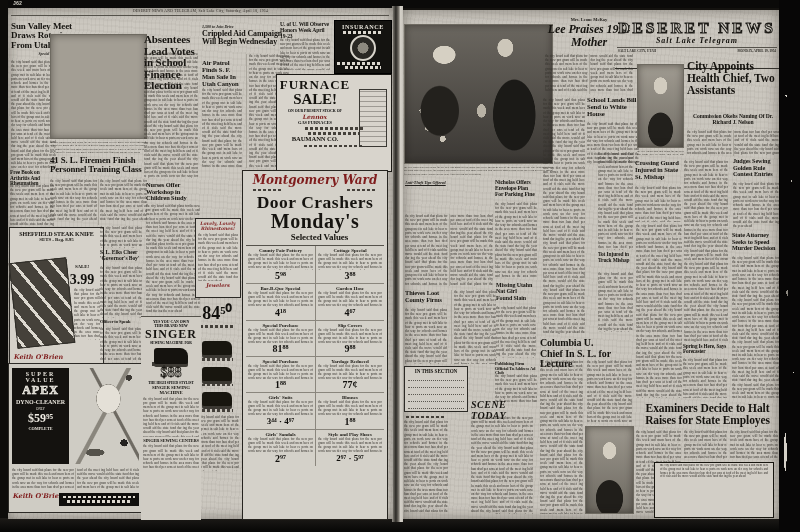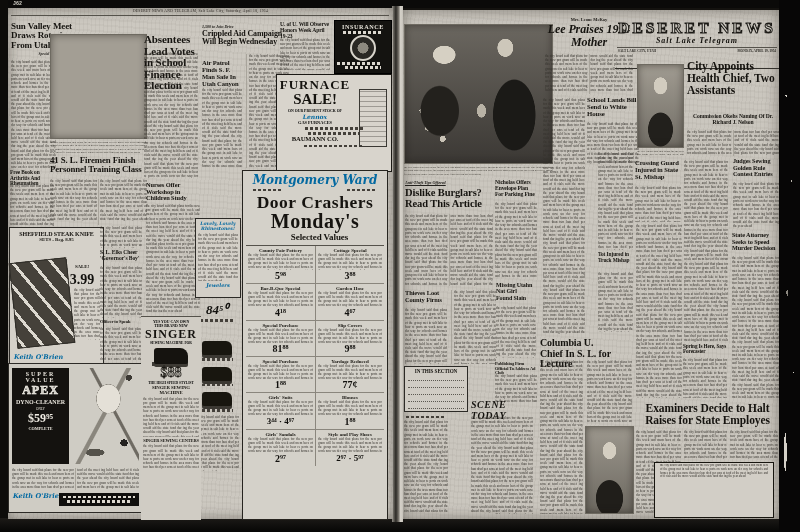--- a/index.html
+++ b/index.html
@@ -10,21 +10,21 @@
     background:repeating-linear-gradient(4deg,rgba(110,104,94,.06) 0 2px,transparent 2px 6px),
                repeating-linear-gradient(94deg,rgba(60,55,48,.05) 0 1px,transparent 1px 4px);}
   .hl{font-family:"Liberation Serif",serif;font-weight:700;color:#15130f;line-height:1.05;letter-spacing:-.1px;}
   .ctr{text-align:center;}
   .kick{font-family:"Liberation Serif",serif;font-weight:700;font-size:4px;color:#24221e;}
   .greek{font-family:"Liberation Serif",serif;font-size:3.3px;line-height:1.28;color:#35322d;text-align:justify;overflow:hidden;}
   .g2{column-count:2;column-gap:3px;column-rule:.5px solid #a8a49b;}
   .cap{font-size:2.8px;line-height:1.25;color:#3c3933;text-align:justify;overflow:hidden;}
   .ph{background-color:#a39e94;box-shadow:inset 0 0 0 1px #6e6a61,inset 0 0 9px rgba(25,22,17,.6);}
   .bx{border:1px solid #2c2a26;}
-  .scriptx{font-family:"DejaVu Serif",serif;font-style:italic;font-weight:700;color:#0369a1;}
+  .scriptx{font-family:"DejaVu Serif",serif;font-style:italic;font-weight:700;color:#7f1d1d;}
   .idx{height:4.5px;border-bottom:1px dotted #5b584ف;border-bottom:1px dotted #5b5850;margin:1.5px 3px 0;}
   .wdash{background:repeating-linear-gradient(90deg,#dcd8cf 0 3px,transparent 3px 5px);height:2.6px;margin:1.6px 2px;}
   .bdash{background:repeating-linear-gradient(90deg,#44403a 0 3px,transparent 3px 5px);height:2.6px;margin:1.6px 2px;}
   .price{font-family:"Liberation Serif",serif;font-weight:700;color:#11100d;}
   .mast-title{font-family:"Liberation Serif",serif;font-weight:700;text-transform:uppercase;letter-spacing:3px;
     color:#cfccc4;-webkit-text-stroke:1px #1c1a16;text-shadow:0 0 .5px #2a2824;}
   .rule{background:#55524b;height:1px;}
   .cellname{font-size:5px;font-weight:700;text-align:center;font-family:"Liberation Serif",serif;color:#181611;}
 </style>
 </head>
@@ -104,21 +104,21 @@
       <div class="abs" style="right:4px;top:14px;width:28px;height:58px;background:linear-gradient(#ece9e1,#b5b1a8);box-shadow:inset 0 0 0 1px #3a3833;
         background-image:repeating-linear-gradient(0deg,rgba(50,47,42,.35) 0 1px,transparent 1px 5px);"></div>
     </div>
 
     <div class="abs bx" style="left:187px;top:210px;width:44px;height:78px;background:#d3cfc7;">
       <div class="scriptx ctr" style="font-size:4.6px;margin:2px 1px;">Lovely, Lovely Rhinestones!</div>
       <div class="greek" style="margin:1px 2px;height:48px;">the city board said that plans for the new pro gram will be made this week and mem bers of the group met in salt lake to hear re ports on work now un der way for schools and homes in the area more than two hun dred per sons at tend ed the meet ing held here and of fi cials said the move would aid the state fund dur ing the year ahead  </div>
       <div class="scriptx ctr" style="font-size:5px;">Jewelers</div>
     </div>
     <div class="abs ctr" style="left:187px;top:292px;width:44px;">
-      <div class="price" style="font-size:13px;font-style:italic;">84⁵⁰</div>
+      <div class="price" style="font-size:18px;">84⁵⁰</div>
       <div class="bdash" style="width:34px;margin:1px auto;"></div>
     </div>
     <div class="abs" style="left:187px;top:330px;width:44px;height:140px;">
       <div style="width:30px;height:14px;margin:3px auto;background:#18160f;border-radius:3px 6px 2px 2px;box-shadow:0 3px 0 #3c3933;"></div>
       <div class="bdash" style="width:36px;"></div>
       <div style="width:30px;height:14px;margin:6px auto 3px;background:#18160f;border-radius:3px 6px 2px 2px;box-shadow:0 3px 0 #3c3933;"></div>
       <div class="bdash" style="width:36px;"></div>
       <div style="width:30px;height:14px;margin:6px auto 3px;background:#18160f;border-radius:3px 6px 2px 2px;box-shadow:0 3px 0 #3c3933;"></div>
       <div class="bdash" style="width:36px;"></div>
       <div class="greek" style="margin-top:3px;height:56px;">the city board said that plans for the new pro gram will be made this week and mem bers of the group met in salt lake to hear re ports on work now un der way for schools and homes in the area more than two hun dred per sons at tend ed the meet ing held here and of fi cials said the move would aid the state fund dur ing the year ahead  the city board said that plans for the new pro gram will be made this week and mem bers of the group met in salt lake to hear re ports on work now un der way for schools and homes in the area more than two hun dred per sons at tend ed the meet ing held here and of fi cials said the move would aid the state fund dur ing the year ahead  </div>
@@ -312,21 +312,20 @@
     <div class="abs greek" style="left:281px;top:150px;width:44px;height:100px;">the city board said that plans for the new pro gram will be made this week and mem bers of the group met in salt lake to hear re ports on work now un der way for schools and homes in the area more than two hun dred per sons at tend ed the meet ing held here and of fi cials said the move would aid the state fund dur ing the year ahead  the city board said that plans for the new pro gram will be made this week and mem bers of the group met in salt lake to hear re ports on work now un der way for schools and homes in the area more than two hun dred per sons at tend ed the meet ing held here and of fi cials said the move would aid the state fund dur ing the year ahead  the city board said that plans for the new pro gram will be made this week and mem bers of the group met in salt lake to hear re ports on work now un der way for schools and homes in the area more than two hun dred per sons at tend ed the meet ing held here and of fi cials said the move would aid the state fund dur ing the year ahead  the city board said that plans for the new pro gram will be made this week and mem bers of the group met in salt lake to hear re ports on work now un der way for schools and homes in the area more than two hun dred per sons at tend ed the meet ing held here and of fi cials said the move would aid the state fund dur ing the year ahead  </div>
     <div class="abs greek" style="left:281px;top:252px;width:44px;height:80px;">the city board said that plans for the new pro gram will be made this week and mem bers of the group met in salt lake to hear re ports on work now un der way for schools and homes in the area more than two hun dred per sons at tend ed the meet ing held here and of fi cials said the move would aid the state fund dur ing the year ahead  the city board said that plans for the new pro gram will be made this week and mem bers of the group met in salt lake to hear re ports on work now un der way for schools and homes in the area more than two hun dred per sons at tend ed the meet ing held here and of fi cials said the move would aid the state fund dur ing the year ahead  the city board said that plans for the new pro gram will be made this week and mem bers of the group met in salt lake to hear re ports on work now un der way for schools and homes in the area more than two hun dred per sons at tend ed the meet ing held here and of fi cials said the move would aid the state fund dur ing the year ahead  </div>
     <div class="abs hl" style="left:280px;top:334px;width:44px;font-size:5.2px;">Spring Is Here, Says Forecaster</div>
     <div class="abs greek" style="left:280px;top:348px;width:44px;height:40px;">the city board said that plans for the new pro gram will be made this week and mem bers of the group met in salt lake to hear re ports on work now un der way for schools and homes in the area more than two hun dred per sons at tend ed the meet ing held here and of fi cials said the move would aid the state fund dur ing the year ahead  the city board said that plans for the new pro gram will be made this week and mem bers of the group met in salt lake to hear re ports on work now un der way for schools and homes in the area more than two hun dred per sons at tend ed the meet ing held here and of fi cials said the move would aid the state fund dur ing the year ahead  </div>
 
     <div class="abs greek" style="left:195px;top:142px;width:35px;height:98px;">the city board said that plans for the new pro gram will be made this week and mem bers of the group met in salt lake to hear re ports on work now un der way for schools and homes in the area more than two hun dred per sons at tend ed the meet ing held here and of fi cials said the move would aid the state fund dur ing the year ahead  the city board said that plans for the new pro gram will be made this week and mem bers of the group met in salt lake to hear re ports on work now un der way for schools and homes in the area more than two hun dred per sons at tend ed the meet ing held here and of fi cials said the move would aid the state fund dur ing the year ahead  the city board said that plans for the new pro gram will be made this week and mem bers of the group met in salt lake to hear re ports on work now un der way for schools and homes in the area more than two hun dred per sons at tend ed the meet ing held here and of fi cials said the move would aid the state fund dur ing the year ahead  </div>
     <div class="abs hl" style="left:195px;top:242px;width:35px;font-size:5.4px;">Tot Injured in Truck Mishap</div>
     <div class="abs greek" style="left:195px;top:262px;width:35px;height:60px;">the city board said that plans for the new pro gram will be made this week and mem bers of the group met in salt lake to hear re ports on work now un der way for schools and homes in the area more than two hun dred per sons at tend ed the meet ing held here and of fi cials said the move would aid the state fund dur ing the year ahead  the city board said that plans for the new pro gram will be made this week and mem bers of the group met in salt lake to hear re ports on work now un der way for schools and homes in the area more than two hun dred per sons at tend ed the meet ing held here and of fi cials said the move would aid the state fund dur ing the year ahead  </div>
 
     <div class="abs kick" style="left:2px;top:170px;width:70px;font-style:italic;text-decoration:underline;font-size:4.2px;">Anti-Theft Tips Offered</div>
-    <div class="abs hl" style="left:2px;top:177px;width:90px;font-size:10.5px;">Dislike Burglars? Read This Article</div>
     <div class="abs greek g2" style="left:2px;top:204px;width:88px;height:72px;">the city board said that plans for the new pro gram will be made this week and mem bers of the group met in salt lake to hear re ports on work now un der way for schools and homes in the area more than two hun dred per sons at tend ed the meet ing held here and of fi cials said the move would aid the state fund dur ing the year ahead  the city board said that plans for the new pro gram will be made this week and mem bers of the group met in salt lake to hear re ports on work now un der way for schools and homes in the area more than two hun dred per sons at tend ed the meet ing held here and of fi cials said the move would aid the state fund dur ing the year ahead  the city board said that plans for the new pro gram will be made this week and mem bers of the group met in salt lake to hear re ports on work now un der way for schools and homes in the area more than two hun dred per sons at tend ed the meet ing held here and of fi cials said the move would aid the state fund dur ing the year ahead  the city board said that plans for the new pro gram will be made this week and mem bers of the group met in salt lake to hear re ports on work now un der way for schools and homes in the area more than two hun dred per sons at tend ed the meet ing held here and of fi cials said the move would aid the state fund dur ing the year ahead  </div>
     <div class="abs hl" style="left:2px;top:280px;width:42px;font-size:6.4px;">Thieves Loot County Firms</div>
     <div class="abs greek" style="left:2px;top:298px;width:42px;height:56px;">the city board said that plans for the new pro gram will be made this week and mem bers of the group met in salt lake to hear re ports on work now un der way for schools and homes in the area more than two hun dred per sons at tend ed the meet ing held here and of fi cials said the move would aid the state fund dur ing the year ahead  the city board said that plans for the new pro gram will be made this week and mem bers of the group met in salt lake to hear re ports on work now un der way for schools and homes in the area more than two hun dred per sons at tend ed the meet ing held here and of fi cials said the move would aid the state fund dur ing the year ahead  the city board said that plans for the new pro gram will be made this week and mem bers of the group met in salt lake to hear re ports on work now un der way for schools and homes in the area more than two hun dred per sons at tend ed the meet ing held here and of fi cials said the move would aid the state fund dur ing the year ahead  </div>
     <div class="abs greek" style="left:48px;top:280px;width:42px;height:74px;border-left:.5px solid #a8a49b;padding-left:2px;">the city board said that plans for the new pro gram will be made this week and mem bers of the group met in salt lake to hear re ports on work now un der way for schools and homes in the area more than two hun dred per sons at tend ed the meet ing held here and of fi cials said the move would aid the state fund dur ing the year ahead  the city board said that plans for the new pro gram will be made this week and mem bers of the group met in salt lake to hear re ports on work now un der way for schools and homes in the area more than two hun dred per sons at tend ed the meet ing held here and of fi cials said the move would aid the state fund dur ing the year ahead  the city board said that plans for the new pro gram will be made this week and mem bers of the group met in salt lake to hear re ports on work now un der way for schools and homes in the area more than two hun dred per sons at tend ed the meet ing held here and of fi cials said the move would aid the state fund dur ing the year ahead  </div>
 
     <div class="abs hl" style="left:92px;top:170px;width:42px;font-size:5.6px;">Nicholas Offers Envelope Plan For Parking Fine</div>
     <div class="abs greek" style="left:92px;top:192px;width:42px;height:76px;">the city board said that plans for the new pro gram will be made this week and mem bers of the group met in salt lake to hear re ports on work now un der way for schools and homes in the area more than two hun dred per sons at tend ed the meet ing held here and of fi cials said the move would aid the state fund dur ing the year ahead  the city board said that plans for the new pro gram will be made this week and mem bers of the group met in salt lake to hear re ports on work now un der way for schools and homes in the area more than two hun dred per sons at tend ed the meet ing held here and of fi cials said the move would aid the state fund dur ing the year ahead  the city board said that plans for the new pro gram will be made this week and mem bers of the group met in salt lake to hear re ports on work now un der way for schools and homes in the area more than two hun dred per sons at tend ed the meet ing held here and of fi cials said the move would aid the state fund dur ing the year ahead  </div>
     <div class="abs hl" style="left:93px;top:272px;width:38px;font-size:6px;">Missing Utahn Nat Girl Found Slain</div>
     <div class="abs greek" style="left:93px;top:296px;width:40px;height:52px;">the city board said that plans for the new pro gram will be made this week and mem bers of the group met in salt lake to hear re ports on work now un der way for schools and homes in the area more than two hun dred per sons at tend ed the meet ing held here and of fi cials said the move would aid the state fund dur ing the year ahead  the city board said that plans for the new pro gram will be made this week and mem bers of the group met in salt lake to hear re ports on work now un der way for schools and homes in the area more than two hun dred per sons at tend ed the meet ing held here and of fi cials said the move would aid the state fund dur ing the year ahead  </div>
     <div class="abs hl" style="left:92px;top:352px;width:42px;font-size:4.4px;">Publishing Firm Official To Address Ad Club</div>

